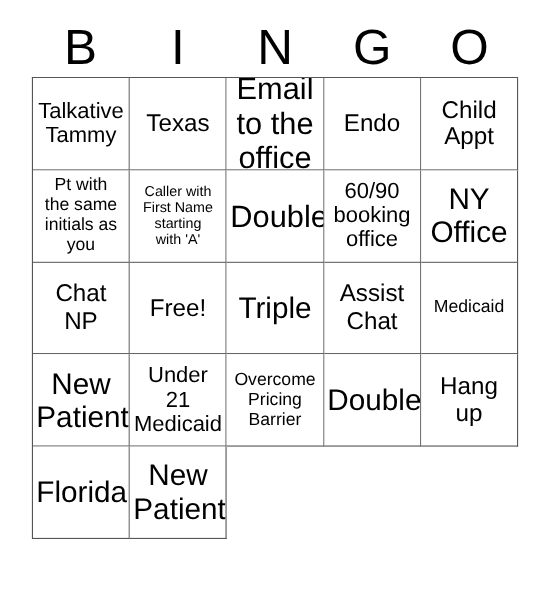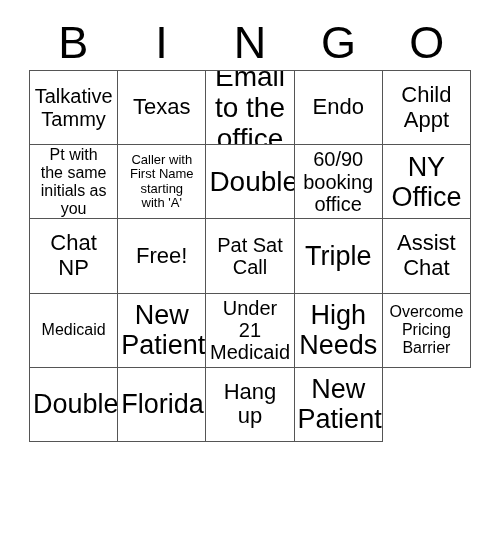--- a/index.html
+++ b/index.html
@@ -39,21 +39,21 @@
     line-height: 1;
     color: #000000;
     letter-spacing: 0;
   }
   
   #grid {
     position: absolute;
     left: 29px;
     top: 70px;
     width: 442px;
-    height: 372px;
+    height: 420px;
     box-sizing: border-box;
     display: grid;
     grid-template-columns: repeat(5, 1fr);
     grid-template-rows: repeat(5, 1fr);
     border-top: 1px solid #555555;
     border-left: 1px solid #555555;
     background: #ffffff;
   }
   .cell {
     box-sizing: border-box;
@@ -140,61 +140,53 @@
         <span class="cell-text">NY
 Office</span>
       </div>
       <div class="cell fs-xxl">
         <span class="cell-text">Chat
 NP</span>
       </div>
       <div class="cell fs-xxl">
         <span class="cell-text">Free!</span>
       </div>
-      <div class="cell fs-md">
-        <span class="cell-text">Pat Sat
-Call</span>
-      </div>
       <div class="cell fs-xl">
         <span class="cell-text">Triple</span>
       </div>
       <div class="cell fs-xxl">
         <span class="cell-text">Assist
 Chat</span>
       </div>
       <div class="cell fs-sm">
         <span class="cell-text">Medicaid</span>
       </div>
       <div class="cell fs-xl">
         <span class="cell-text">New
 Patient</span>
       </div>
       <div class="cell fs-md">
         <span class="cell-text">Under
 21
 Medicaid</span>
       </div>
-      <div class="cell fs-xl">
-        <span class="cell-text">High
-Needs</span>
-      </div>
       <div class="cell fs-sm">
         <span class="cell-text">Overcome
 Pricing
 Barrier</span>
       </div>
       <div class="cell fs-xl">
         <span class="cell-text">Double</span>
       </div>
-      <div class="cell fs-xl">
-        <span class="cell-text">Florida</span>
-      </div>
       <div class="cell fs-xxl">
         <span class="cell-text">Hang
 up</span>
+      </div>
+      <div class="cell fs-xl">
+        <span class="cell-text">Florida</span>
       </div>
       <div class="cell fs-xl">
         <span class="cell-text">New
 Patient</span>
       </div>
     </div>
 
 </div>
 
 </body></html>

